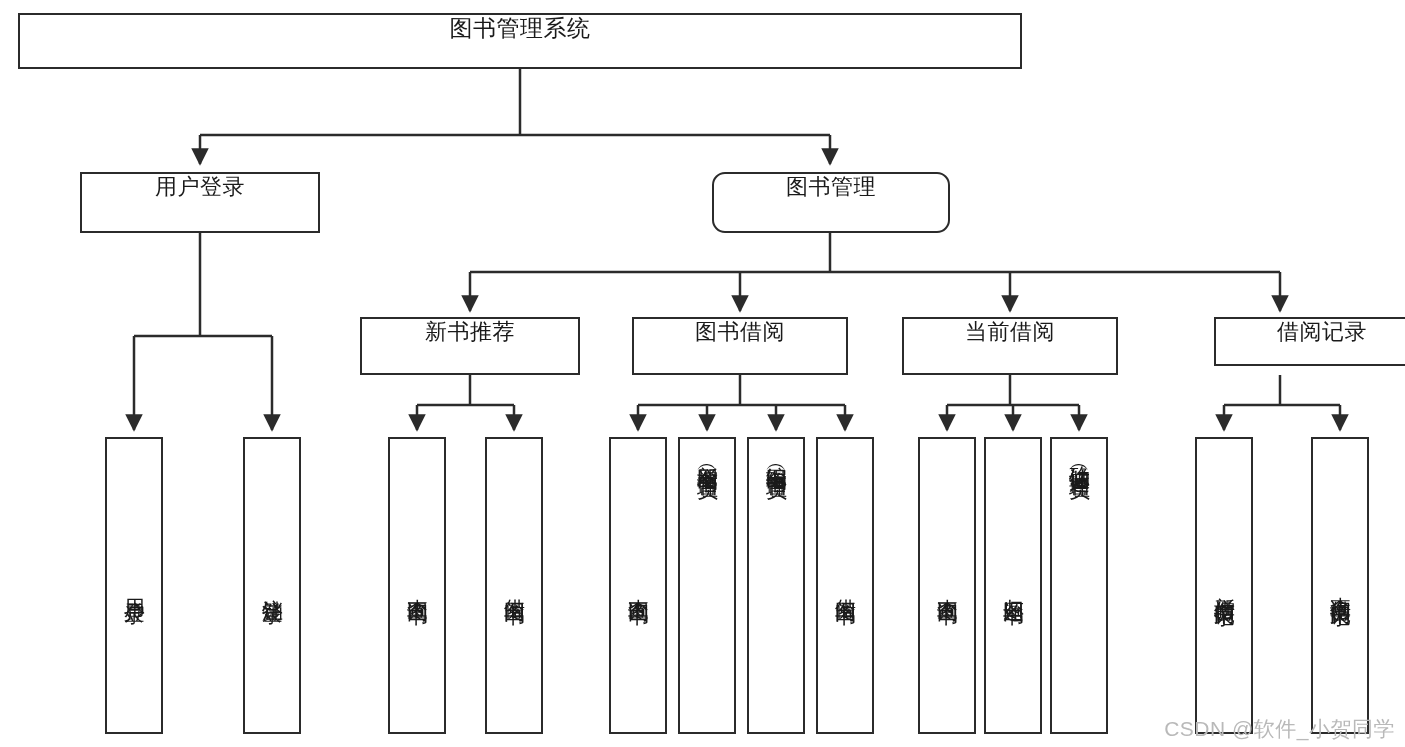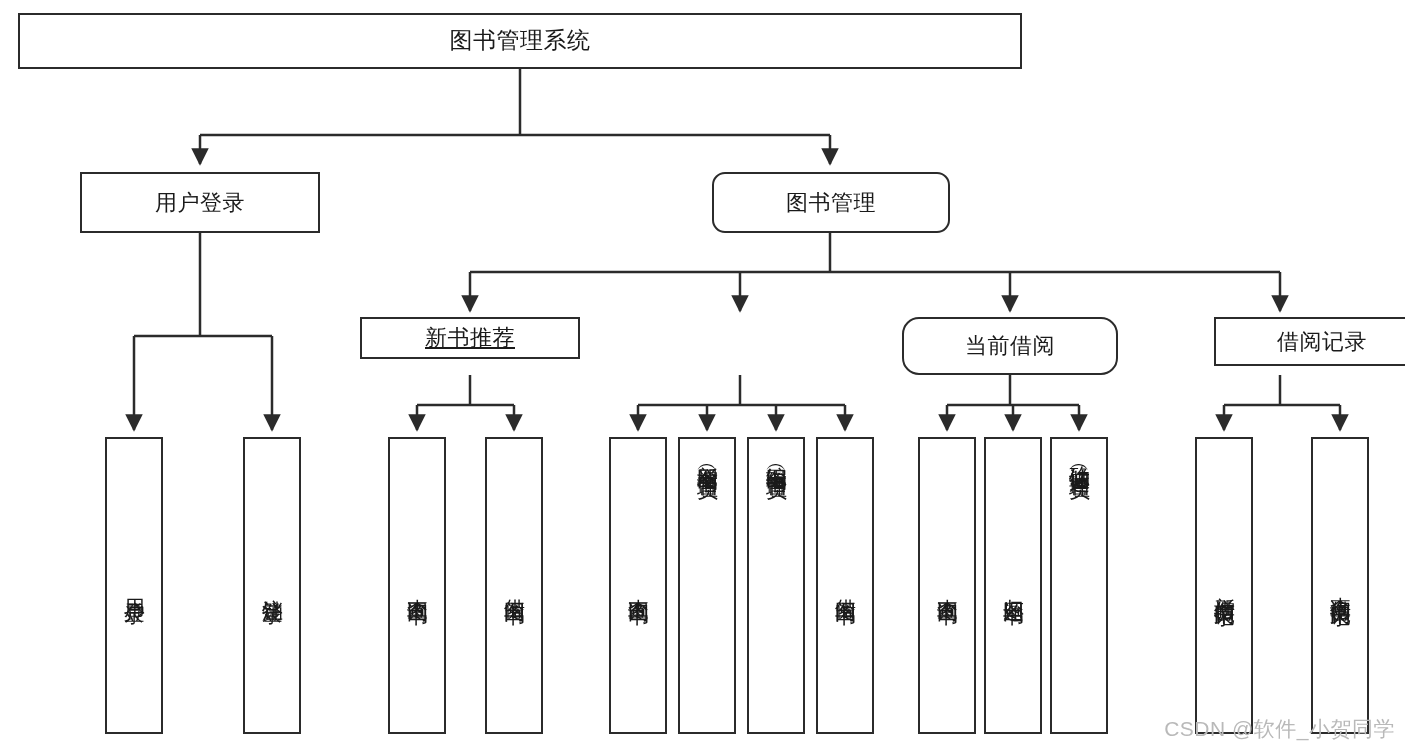--- a/index.html
+++ b/index.html
@@ -24,21 +24,20 @@
     width: 1405px;
     height: 747px;
     pointer-events: none;
   }
   .node {
     position: absolute;
     box-sizing: border-box;
     background: #ffffff;
     border: 2.5px solid #2b2b2b;
     display: flex;
-    align-items: center;
     justify-content: center;
     color: #1a1a1a;
   }
   .node-label {
     display: block;
     text-align: center;
     line-height: 1.18;
     letter-spacing: 0.5px;
   }
   .level-root .node-label {
@@ -137,24 +136,27 @@
     <span class="node-label">图书管理系统</span>
   </div>
 
   <div class="node level-2" style="left:80px; top:172px; width:240px; height:61px;">
     <span class="node-label">用户登录</span>
   </div>
   <div class="node level-2" style="left:712px; top:172px; width:238px; height:61px;border-radius:13px;">
     <span class="node-label">图书管理</span>
   </div>
 
-  <div class="node level-3" style="left:360px; top:317px; width:220px; height:42px;text-decoration:underline;">
+  <div class="node level-3" style="left:360px; top:317px; width:220px; height:58px;">
     <span class="node-label">新书推荐</span>
   </div>
-  <div class="node level-3" style="left:902px; top:317px; width:216px; height:58px;border-radius:17px;">
+  <div class="node level-3" style="left:632px; top:317px; width:216px; height:58px;">
+    <span class="node-label">图书借阅</span>
+  </div>
+  <div class="node level-3" style="left:902px; top:317px; width:216px; height:58px;">
     <span class="node-label">当前借阅</span>
   </div>
   <div class="node level-3" style="left:1172px; top:317px; width:216px; height:49px;margin-left:42px;">
     <span class="node-label">借阅记录</span>
   </div>
 
   <div class="node leaf leaf-mid" style="left:105px; top:437px; width:58px; height:297px;">
     <span class="node-label">用户登录</span>
   </div>
   <div class="node leaf leaf-mid" style="left:243px; top:437px; width:58px; height:297px;">

